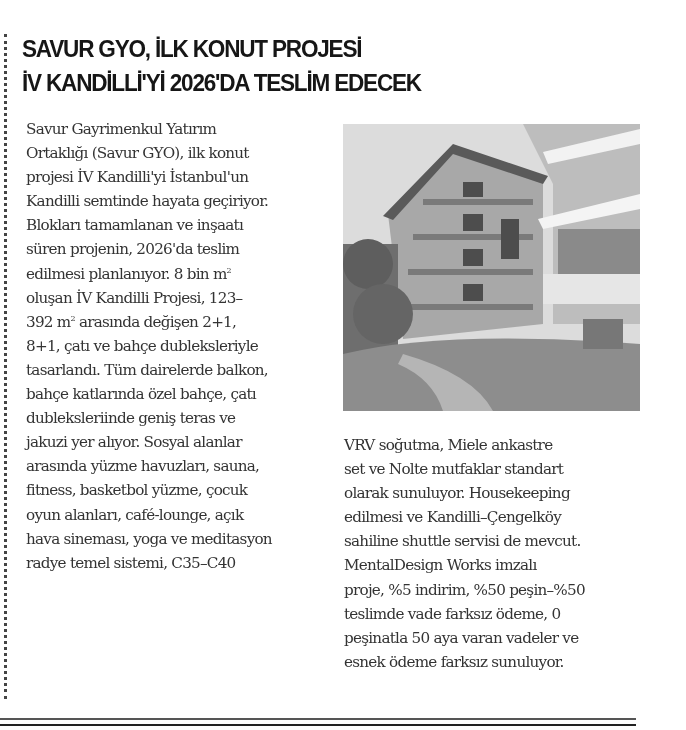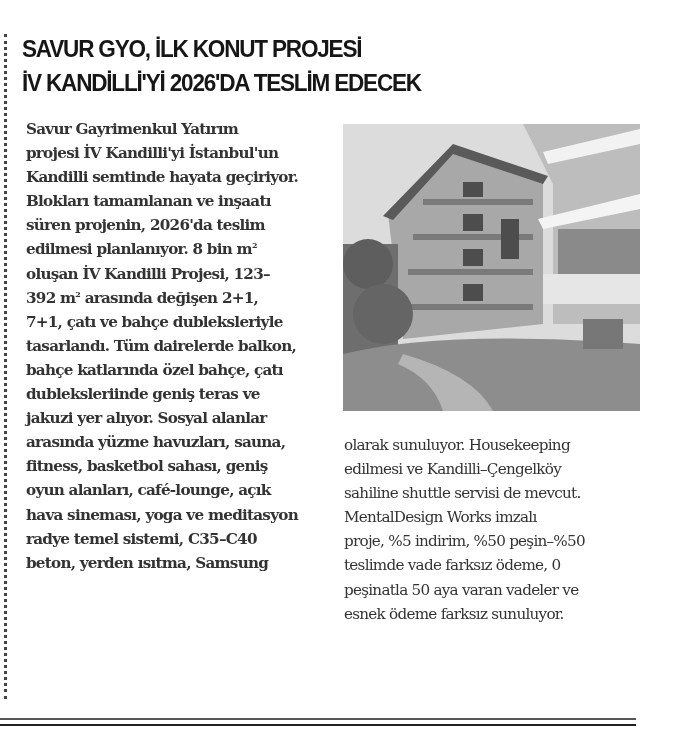--- a/index.html
+++ b/index.html
@@ -14,21 +14,21 @@
   }
   .headline {
     position: absolute; left: 22px; top: 32px; width: 640px;
     font-family: "Liberation Sans", sans-serif; font-weight: 700;
     font-size: 24.5px; line-height: 34px; color: #161616;
     letter-spacing: -1.3px; transform: scaleX(0.92); transform-origin: left top;
   }
   .headline div { white-space: nowrap; }
   .col-left {
     position: absolute; left: 26px; top: 117px; width: 300px;
-    font-size: 15.2px; line-height: 24.1px; letter-spacing: -0.75px; color: #333; font-weight: bold;
+    font-size: 15.2px; line-height: 24.1px; letter-spacing: -0.75px; color: #333;
   }
   .col-right {
     position: absolute; left: 344px; top: 433px; width: 300px;
     font-size: 15.2px; line-height: 24.1px; letter-spacing: -0.75px; color: #333;
   }
   .line { white-space: nowrap; }
   sup { font-size: 8px; line-height: 0; }
   .photo {
     position: absolute; left: 343px; top: 124px; width: 297px; height: 287px;
     background: linear-gradient(180deg, #d9d9d9 0%, #cfcfcf 40%, #9a9a9a 75%, #6f6f6f 100%);
@@ -48,38 +48,38 @@
 
 <div class="dotted-rule"></div>
 
 <div class="headline">
   <div>SAVUR GYO, İLK KONUT PROJESİ</div>
   <div>İV KANDİLLİ'Yİ 2026'DA TESLİM EDECEK</div>
 </div>
 
 <div class="col-left">
   <div class="line">Savur Gayrimenkul Yatırım</div>
+  <div class="line">Ortaklığı (Savur GYO), ilk konut</div>
   <div class="line">projesi İV Kandilli'yi İstanbul'un</div>
   <div class="line">Kandilli semtinde hayata geçiriyor.</div>
   <div class="line">Blokları tamamlanan ve inşaatı</div>
   <div class="line">süren projenin, 2026'da teslim</div>
   <div class="line"><span>edilmesi planlanıyor. 8 bin m</span><sup>2</sup></div>
   <div class="line">oluşan İV Kandilli Projesi, 123–</div>
   <div class="line"><span>392 m</span><sup>2</sup><span> arasında değişen 2+1,</span></div>
-  <div class="line">7+1, çatı ve bahçe dubleksleriyle</div>
+  <div class="line">8+1, çatı ve bahçe dubleksleriyle</div>
   <div class="line">tasarlandı. Tüm dairelerde balkon,</div>
   <div class="line">bahçe katlarında özel bahçe, çatı</div>
   <div class="line">dubleksleriinde geniş teras ve</div>
   <div class="line">jakuzi yer alıyor. Sosyal alanlar</div>
   <div class="line">arasında yüzme havuzları, sauna,</div>
-  <div class="line">fitness, basketbol sahası, geniş</div>
+  <div class="line">fitness, basketbol yüzme, çocuk</div>
   <div class="line">oyun alanları, café-lounge, açık</div>
   <div class="line">hava sineması, yoga ve meditasyon</div>
   <div class="line">radye temel sistemi, C35–C40</div>
-  <div class="line">beton, yerden ısıtma, Samsung</div>
 </div>
 
 <div class="photo">
   <svg width="297" height="287" viewBox="0 0 297 287">
     <rect x="0" y="0" width="297" height="287" fill="#dcdcdc"></rect>
     <path d="M180 0 L297 0 L297 200 L210 200 L210 60 Z" fill="#bdbdbd"></path>
     <polygon points="45,90 110,25 200,55 200,200 60,215" fill="#a8a8a8"></polygon>
     <polygon points="40,92 110,20 205,52 200,60 110,30 50,96" fill="#5a5a5a"></polygon>
     <g fill="#7a7a7a">
       <rect x="80" y="75" width="110" height="6"></rect>
@@ -101,20 +101,22 @@
     <rect x="0" y="120" width="55" height="167" fill="#6e6e6e"></rect>
     <circle cx="25" cy="140" r="25" fill="#5e5e5e"></circle>
     <circle cx="40" cy="190" r="30" fill="#656565"></circle>
     <path d="M0 230 Q100 205 297 220 L297 287 L0 287 Z" fill="#8d8d8d"></path>
     <path d="M60 230 Q130 250 150 287 L100 287 Q90 255 55 240 Z" fill="#b5b5b5"></path>
     <rect x="240" y="195" width="40" height="30" fill="#777"></rect>
   </svg>
 </div>
 
 <div class="col-right">
+  <div class="line">VRV soğutma, Miele ankastre</div>
+  <div class="line">set ve Nolte mutfaklar standart</div>
   <div class="line">olarak sunuluyor. Housekeeping</div>
   <div class="line">edilmesi ve Kandilli–Çengelköy</div>
   <div class="line">sahiline shuttle servisi de mevcut.</div>
   <div class="line">MentalDesign Works imzalı</div>
   <div class="line">proje, %5 indirim, %50 peşin–%50</div>
   <div class="line">teslimde vade farksız ödeme, 0</div>
   <div class="line">peşinatla 50 aya varan vadeler ve</div>
   <div class="line">esnek ödeme farksız sunuluyor.</div>
 </div>
 

